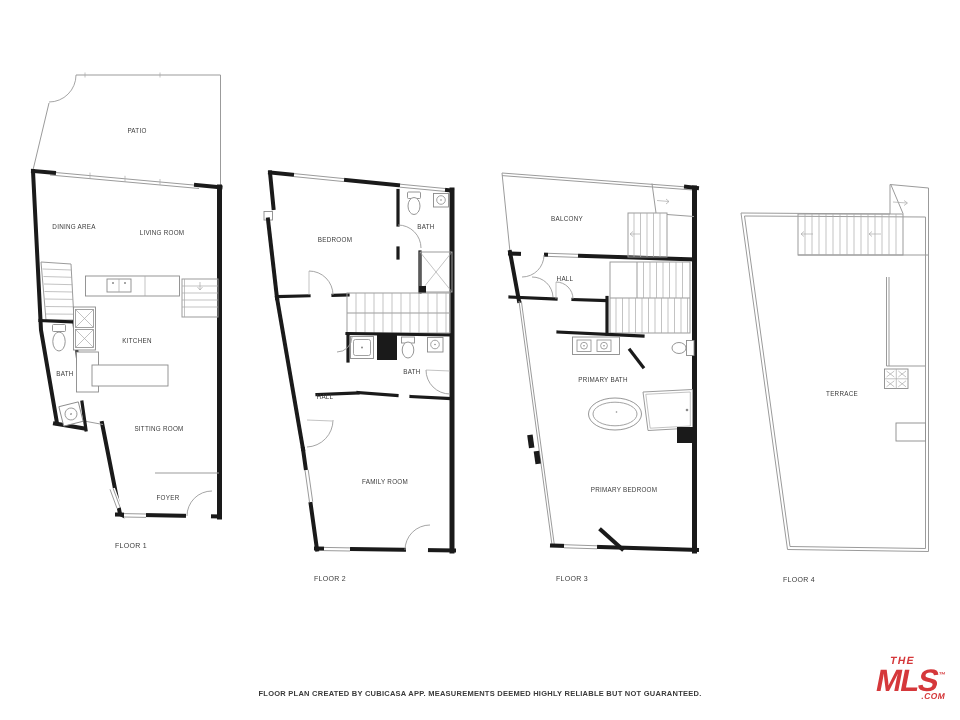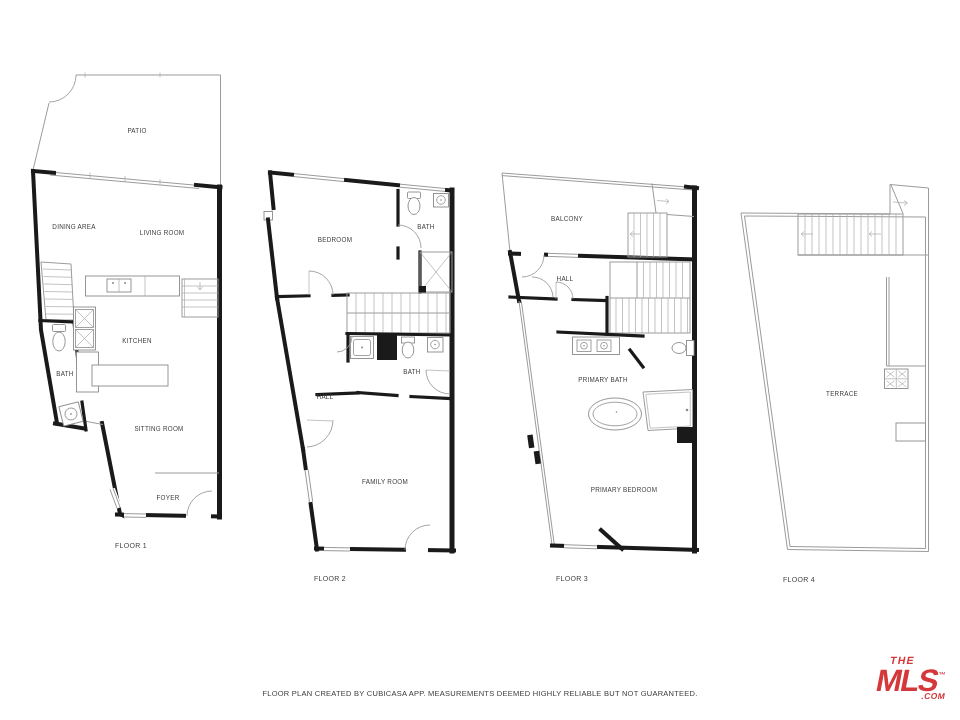--- a/index.html
+++ b/index.html
@@ -19,21 +19,21 @@
   .wh {stroke:#ffffff;stroke-width:7;fill:none;}
   .f  {stroke:#8a8a8a;stroke-width:0.9;fill:#ffffff;}
   .fn {stroke:#8a8a8a;stroke-width:0.8;fill:none;}
   .blk{fill:#1a1a1a;stroke:none;}
   .dt {fill:#8a8a8a;stroke:none;}
   text.lbl{font-size:6.3px;letter-spacing:0.25px;fill:#3a3a3a;text-anchor:middle;}
   text.flr{font-size:7px;letter-spacing:0.3px;fill:#3a3a3a;text-anchor:middle;}
   
   .footer{
     position:absolute;left:0;right:0;top:689px;text-align:center;
-    font-size:7.5px;letter-spacing:0.25px;color:#3a3a3a;
+    font-size:7.5px;letter-spacing:0.25px;color:#3a3a3a;font-weight:bold;
   }
   
   .mls-logo{
     position:absolute;left:877px;top:655px;width:72px;color:#d5383b;
     transform:skewX(-11deg);font-weight:bold;line-height:1;
   }
   .mls-the{font-size:10.5px;font-weight:800;letter-spacing:1.2px;margin-left:10px;}
   .mls-row{margin-top:-1px;white-space:nowrap;}
   .mls-name{font-size:31px;font-weight:800;letter-spacing:-1.5px;}
   .mls-tm{font-size:7px;vertical-align:14px;}

